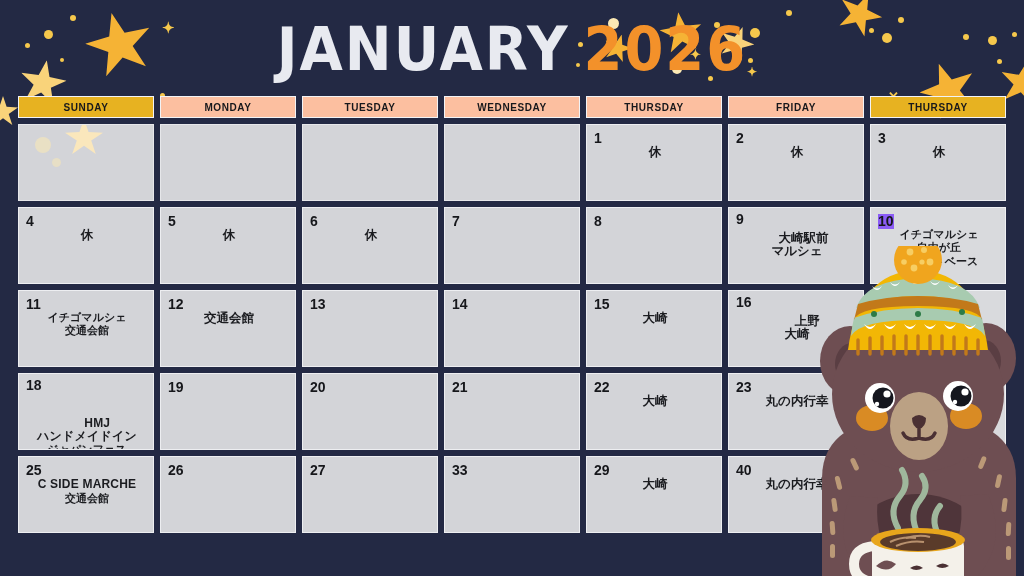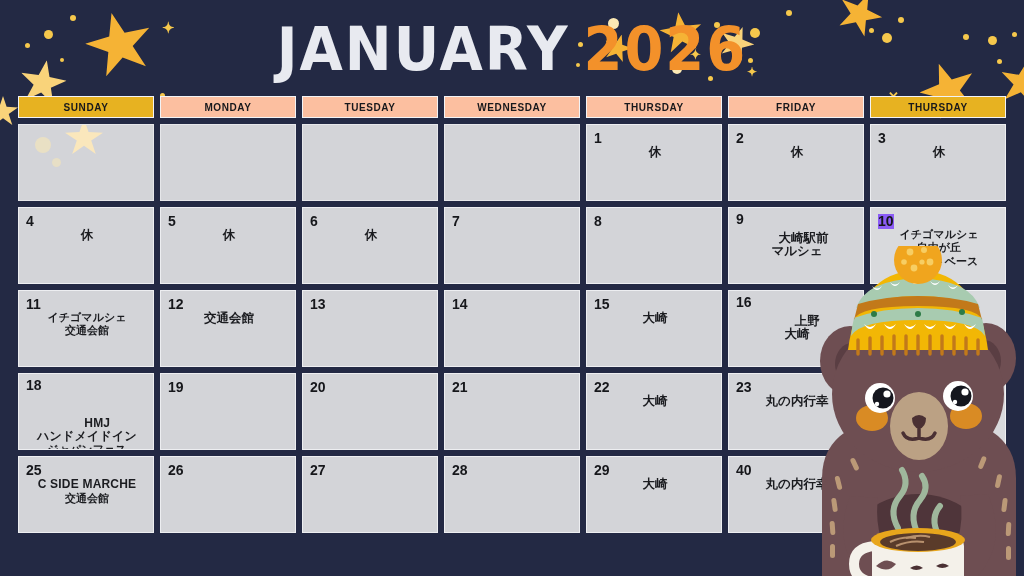--- a/index.html
+++ b/index.html
@@ -229,21 +229,21 @@
         <div class="cell"><div class="daynum">20</div></div>
         <div class="cell"><div class="daynum">21</div></div>
         <div class="cell"><div class="daynum">22</div><div class="evt jp"><div>大崎</div></div></div>
         <div class="cell"><div class="daynum">23</div><div class="evt jp"><div>丸の内行幸</div></div></div>
         <div class="cell hilite"><div class="daynum">24</div><div class="evt jp-xs"><div class="evt lat">C SIDE MARCHE</div><div>辻堂テラスモール</div></div></div>
       </div>
       <div class="week-row">
         <div class="cell"><div class="daynum">25</div><div class="evt jp-sm"><div class="evt lat">C SIDE MARCHE</div><div>交通会館</div></div></div>
         <div class="cell"><div class="daynum">26</div></div>
         <div class="cell"><div class="daynum">27</div></div>
-        <div class="cell"><div class="daynum">28</div></div>
+        <div class="cell"><div class="daynum">33</div></div>
         <div class="cell"><div class="daynum">29</div><div class="evt jp"><div>大崎</div></div></div>
         <div class="cell"><div class="daynum">40</div><div class="evt jp"><div>丸の内行幸</div></div></div>
         <div class="cell"><div class="daynum">31</div><div class="evt jp-sm"><div>名古屋ハンドメ</div><div>イドマルシェ</div></div></div>
       </div>
     </div>
 </div>
 
 <div class="bear-wrap">
   <svg viewBox="0 0 210 330" width="210" height="330" xmlns="http://www.w3.org/2000/svg">
 

